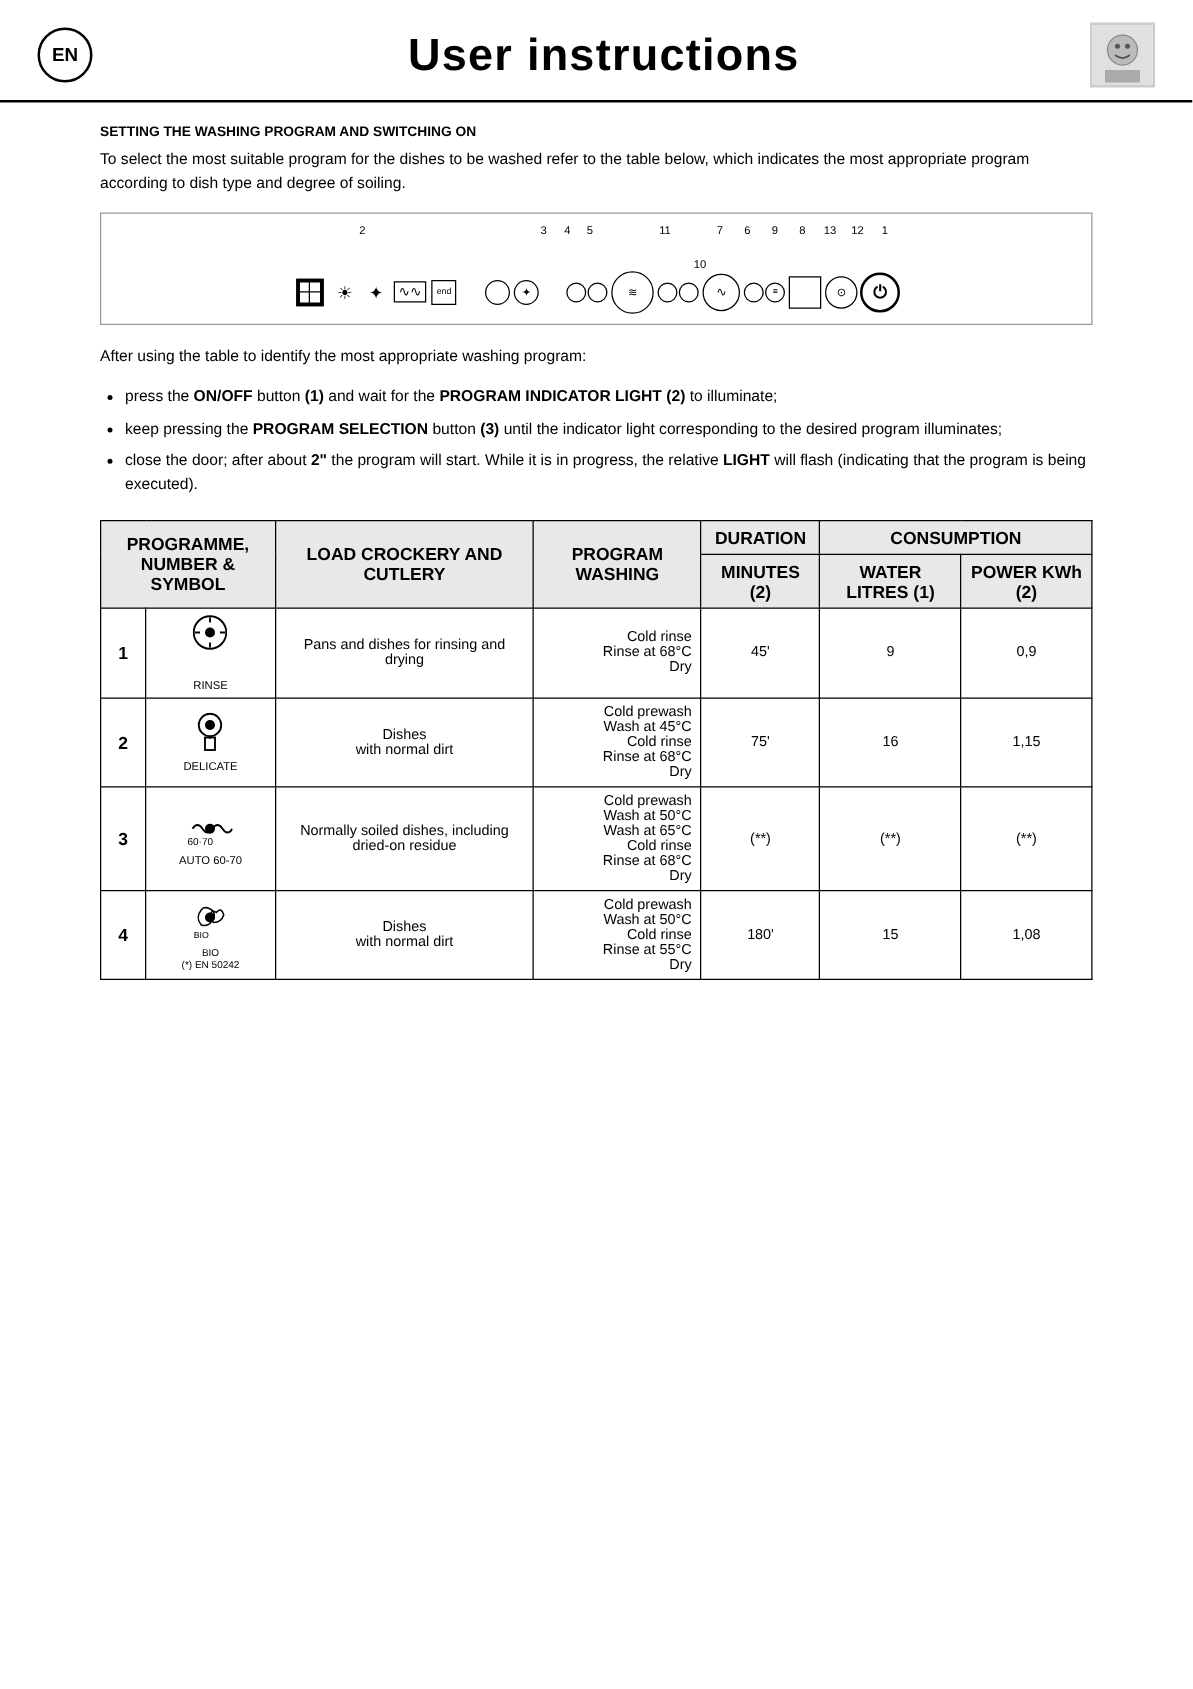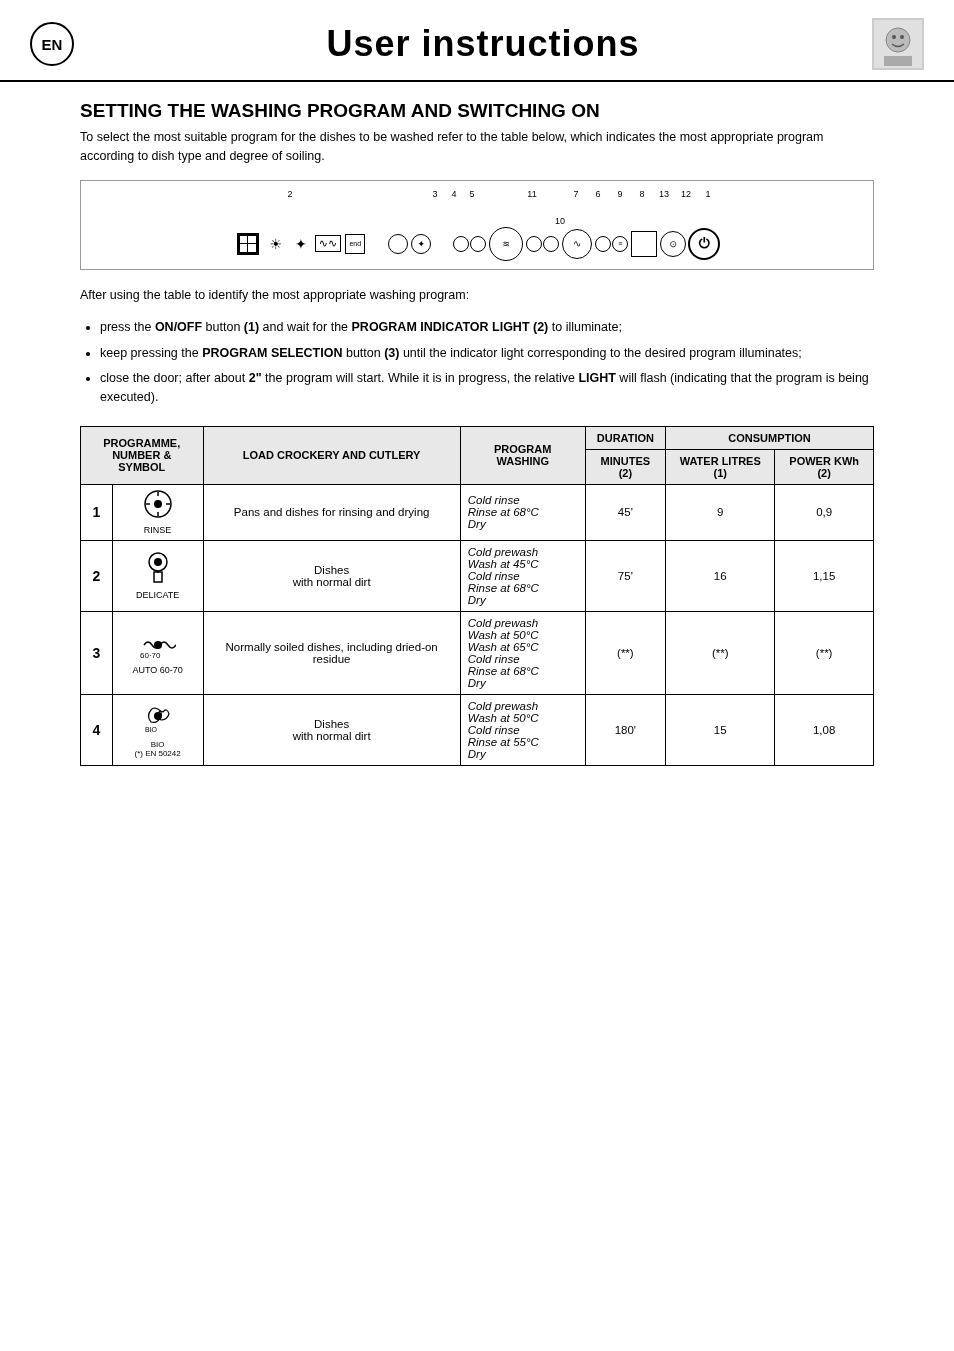--- a/index.html
+++ b/index.html
@@ -51,21 +51,21 @@
       overflow: hidden;
     }
 
     
     .main {
       padding: 10px 80px 30px 80px;
     }
 
     .section-title {
       font-weight: bold;
-      font-size: 19px;
+      font-size: 11px;
       margin-bottom: 6px;
     }
 
     .intro-text {
       font-size: 12.5px;
       line-height: 1.5;
       margin-bottom: 14px;
     }
 
     
@@ -103,25 +103,24 @@
     }
     .prog-table th, .prog-table td {
       border: 1px solid #000;
       padding: 5px 7px;
       vertical-align: middle;
       text-align: center;
     }
     .prog-table th {
       background: #e8e8e8;
       font-weight: bold;
-      font-size: 11px;
+      font-size: 14px;
     }
     .prog-table td.left-text {
-      text-align: left;
-      font-style: italic;
+      text-align: right;
     }
     .prog-table .num-cell {
       font-weight: bold;
       font-size: 14px;
     }
     .prog-table .symbol-cell {
       font-size: 18px;
     }
 
     
@@ -284,21 +283,21 @@
         <td class="num-cell">1</td>
         <td class="symbol-cell">
           <svg width="28" height="28" viewBox="0 0 28 28" xmlns="http://www.w3.org/2000/svg">
             <circle cx="14" cy="14" r="13" fill="none" stroke="#000" stroke-width="1.5"></circle>
             <line x1="14" y1="2" x2="14" y2="6" stroke="#000" stroke-width="1.5"></line>
             <line x1="14" y1="22" x2="14" y2="26" stroke="#000" stroke-width="1.5"></line>
             <line x1="2" y1="14" x2="6" y2="14" stroke="#000" stroke-width="1.5"></line>
             <line x1="22" y1="14" x2="26" y2="14" stroke="#000" stroke-width="1.5"></line>
             <circle cx="14" cy="14" r="4" fill="#000"></circle>
           </svg>
-          <div style="font-size:9px;margin-top:2px;">RINSE</div>
+          <div style="font-size:9px;margin-top:18px;">RINSE</div>
         </td>
         <td>Pans and dishes for rinsing and drying</td>
         <td class="left-text">
           Cold rinse<br>Rinse at 68°C<br>Dry
         </td>
         <td>45'</td>
         <td>9</td>
         <td>0,9</td>
       </tr>
 

